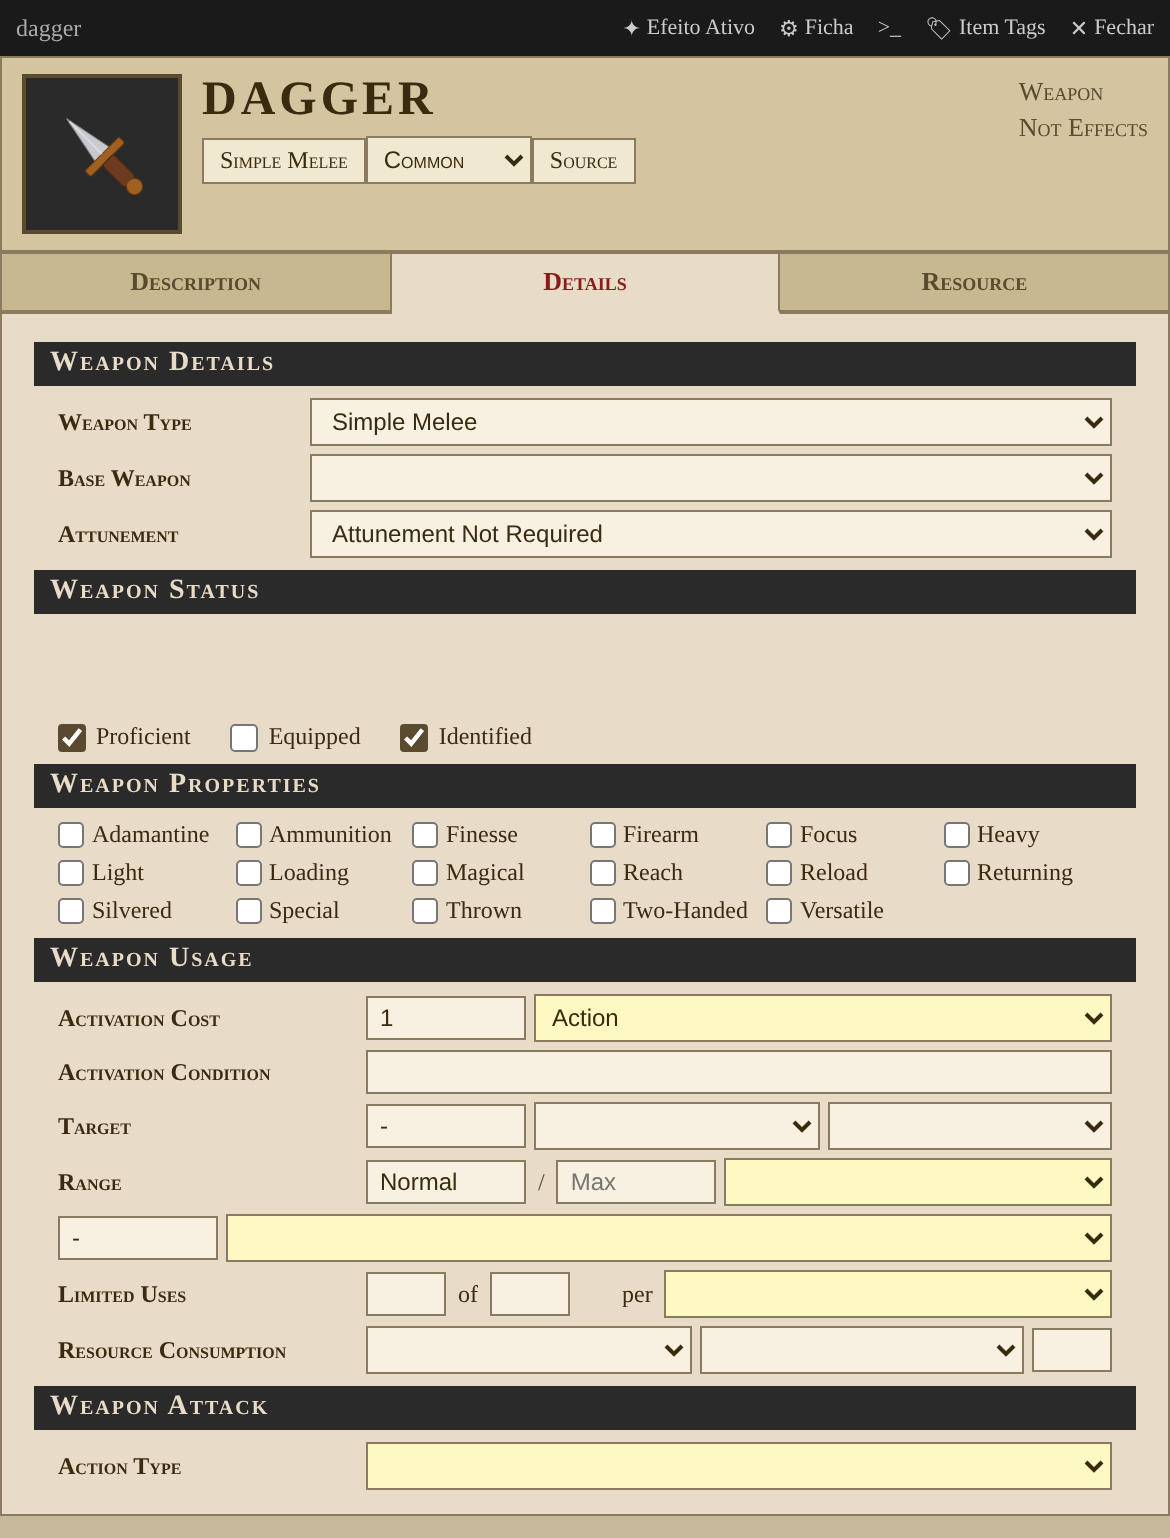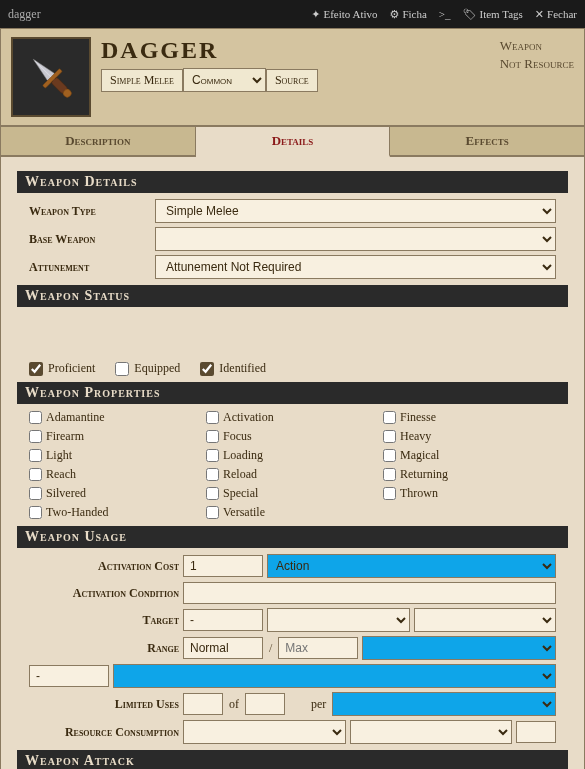--- a/index.html
+++ b/index.html
@@ -205,21 +205,21 @@
     .checkbox-item input[type="checkbox"] {
       width: 14px;
       height: 14px;
       cursor: pointer;
       accent-color: #5a4a30;
     }
 
     
     .properties-grid {
       display: grid;
-      grid-template-columns: repeat(3, 1fr);
+      grid-template-columns: repeat(6, 1fr);
       gap: 4px 4px;
       margin-bottom: 4px;
     }
     .prop-item {
       display: flex;
       align-items: center;
       gap: 4px;
       font-size: 12px;
       color: #3a2a10;
     }
@@ -236,21 +236,20 @@
       align-items: center;
       margin-bottom: 4px;
       gap: 4px;
     }
     .usage-label {
       font-variant: small-caps;
       font-size: 12px;
       color: #3a2a10;
       font-weight: bold;
       min-width: 150px;
-      text-align: right;
     }
     .usage-input-sm {
       background: #f8f0e0;
       border: 1px solid #8a7a60;
       padding: 3px 6px;
       font-size: 12px;
       color: #3a2a10;
       width: 80px;
     }
     .usage-input-lg {
@@ -263,21 +262,21 @@
     }
     .usage-select {
       background: #f8f0e0;
       border: 1px solid #8a7a60;
       padding: 3px 4px;
       font-size: 12px;
       color: #3a2a10;
       cursor: pointer;
     }
     .usage-select-lg {
-      background: #0ea5e9;
+      background: #fef9c3;
       border: 1px solid #8a7a60;
       padding: 3px 4px;
       font-size: 12px;
       color: #3a2a10;
       cursor: pointer;
       flex: 1;
     }
     .slash { font-size: 12px; color: #5a4a30; padding: 0 2px; }
     .per-text { font-size: 12px; color: #3a2a10; padding: 0 2px; margin-left: 20px; }
     .of-text { font-size: 12px; color: #3a2a10; padding: 0 2px; }
@@ -347,28 +346,28 @@
           <option>Uncommon</option>
           <option>Rare</option>
           <option>Very Rare</option>
           <option>Legendary</option>
         </select>
         <div class="item-meta-source">Source</div>
       </div>
     </div>
     <div class="item-top-right">
       <div>Weapon</div>
-      <div>Not Resource</div>
+      <div>Not Effects</div>
     </div>
   </div>
 
   <div class="tabs">
     <div class="tab">Description</div>
     <div class="tab active">Details</div>
-    <div class="tab">Effects</div>
+    <div class="tab">Resource</div>
   </div>
 
   <div class="content">
 
     <div class="section-header">Weapon Details</div>
 
     <div class="form-row">
       <span class="form-label">Weapon Type</span>
       <select class="form-select">
         <option>Simple Melee</option>
@@ -412,21 +411,21 @@
 
     <div class="section-header">Weapon Properties</div>
 
     <div class="properties-grid">
       <div class="prop-item">
         <input type="checkbox" style="">
         <span>Adamantine</span>
       </div>
       <div class="prop-item">
         <input type="checkbox" style="">
-        <span>Activation</span>
+        <span>Ammunition</span>
       </div>
       <div class="prop-item">
         <input type="checkbox" style="">
         <span>Finesse</span>
       </div>
       <div class="prop-item">
         <input type="checkbox" style="">
         <span>Firearm</span>
       </div>
       <div class="prop-item">

